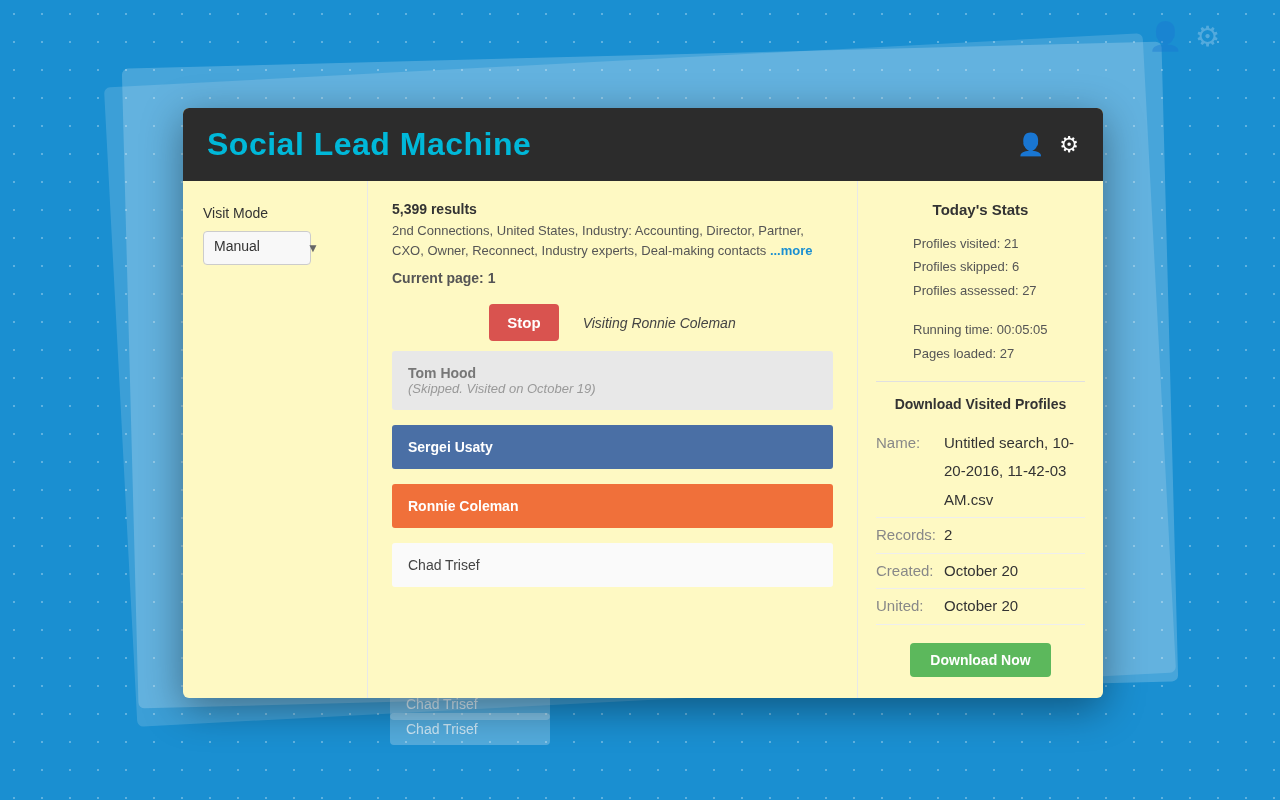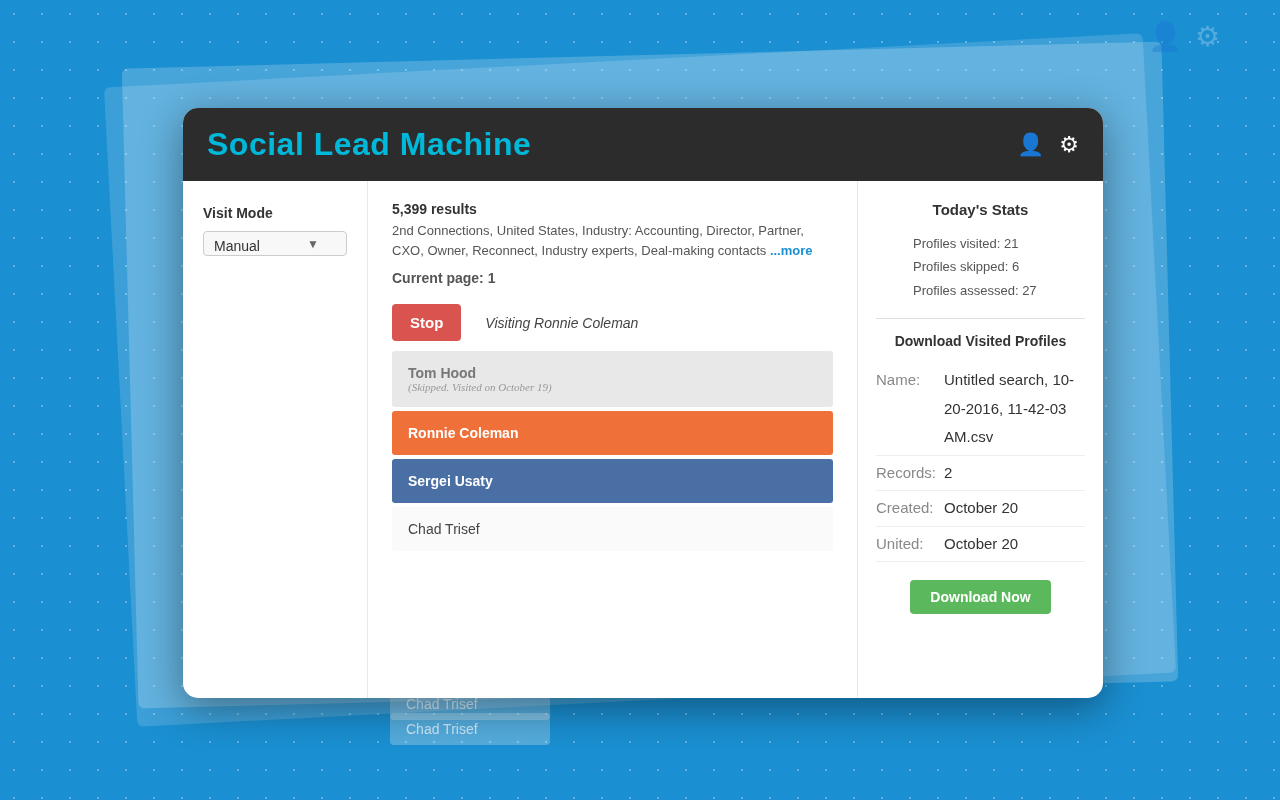--- a/index.html
+++ b/index.html
@@ -65,22 +65,22 @@
       width: 160px;
     }
 
     
     .main-window {
       position: absolute;
       top: 108px;
       left: 183px;
       width: 920px;
       height: 590px;
-      background: #ffffff;
-      border-radius: 15px;
+      background: #fef9c3;
+      border-radius: 6px;
       box-shadow: 0 10px 40px rgba(0,0,0,0.4);
       overflow: hidden;
       display: flex;
       flex-direction: column;
     }
 
     
     .header {
       background: #2c2c2c;
       padding: 18px 24px;
@@ -115,32 +115,32 @@
 
     
     .sidebar {
       width: 185px;
       padding: 24px 20px;
       border-right: 1px solid #e8e8e8;
       flex-shrink: 0;
     }
     .sidebar-label {
       font-size: 14px;
-      font-weight: 700;
+      font-weight: 400;
       color: #333;
       margin-bottom: 10px;
     }
     .select-wrapper {
       position: relative;
       display: inline-block;
       width: 100%;
     }
     .mode-select {
-      width: 144px;
-      padding: 6px 28px 1px 10px;
+      width: 108px;
+      padding: 6px 28px 10px 10px;
       border: 1px solid #ccc;
       border-radius: 4px;
       background: #f8f8f8;
       font-size: 14px;
       color: #333;
       appearance: none;
       cursor: pointer;
       outline: none;
     }
     .select-arrow {
@@ -183,20 +183,21 @@
     .current-page span {
       font-weight: 700;
     }
 
     
     .action-row {
       display: flex;
       align-items: center;
       margin-top: 18px;
       gap: 24px;
+      justify-content: center;
     }
     .stop-btn {
       background: #d9534f;
       color: #fff;
       border: none;
       border-radius: 4px;
       padding: 10px 18px;
       font-size: 15px;
       font-weight: 700;
       cursor: pointer;
@@ -206,41 +207,40 @@
       font-style: italic;
       font-size: 14px;
       color: #444;
     }
 
     
     .profile-list {
       margin-top: 10px;
       display: flex;
       flex-direction: column;
-      gap: 0;
+      gap: 11px;
     }
     .profile-item {
       padding: 14px 16px;
       font-size: 14px;
       border-radius: 3px;
       margin-bottom: 4px;
     }
     .profile-skipped {
       background: #e8e8e8;
       color: #888;
     }
     .profile-skipped .profile-name {
       font-weight: 600;
       color: #777;
     }
     .profile-skipped .profile-note {
       font-style: italic;
-      font-size: 11px;
+      font-size: 13px;
       color: #999;
-      font-family: Liberation Serif, serif;
     }
     .profile-active {
       background: #4a6fa5;
       color: #ffffff;
       font-weight: 600;
     }
     .profile-current {
       background: #f0703a;
       color: #ffffff;
       font-weight: 600;
@@ -397,26 +397,26 @@
         <span class="visiting-text">Visiting Ronnie Coleman</span>
       </div>
 
       <div class="profile-list">
 
         <div class="profile-item profile-skipped">
           <div class="profile-name">Tom Hood</div>
           <div class="profile-note">(Skipped. Visited on October 19)</div>
         </div>
 
+        <div class="profile-item profile-active">
+          <span>Sergei Usaty</span>
+        </div>
+
         <div class="profile-item profile-current">
           <span>Ronnie Coleman</span>
-        </div>
-
-        <div class="profile-item profile-active">
-          <span>Sergei Usaty</span>
         </div>
 
         <div class="profile-item profile-plain">
           <span>Chad Trisef</span>
         </div>
 
       </div>
     </div>
 
     <div class="stats-panel">
@@ -431,20 +431,30 @@
         <div class="stat-line">
           <span>Profiles skipped:</span>
           <span>6</span>
         </div>
         <div class="stat-line">
           <span>Profiles assessed:</span>
           <span>27</span>
         </div>
       </div>
 
+      <div class="stats-group">
+        <div class="stat-line">
+          <span>Running time:</span>
+          <span>00:05:05</span>
+        </div>
+        <div class="stat-line">
+          <span>Pages loaded:</span>
+          <span>27</span>
+        </div>
+      </div>
 
       <div class="divider"></div>
 
       <div class="download-title">Download Visited Profiles</div>
 
       <div class="download-table">
         <div class="download-row">
           <span class="download-label">Name:</span>
           <span class="download-value">Untitled search, 10-20-2016, 11-42-03 AM.csv</span>
         </div>

